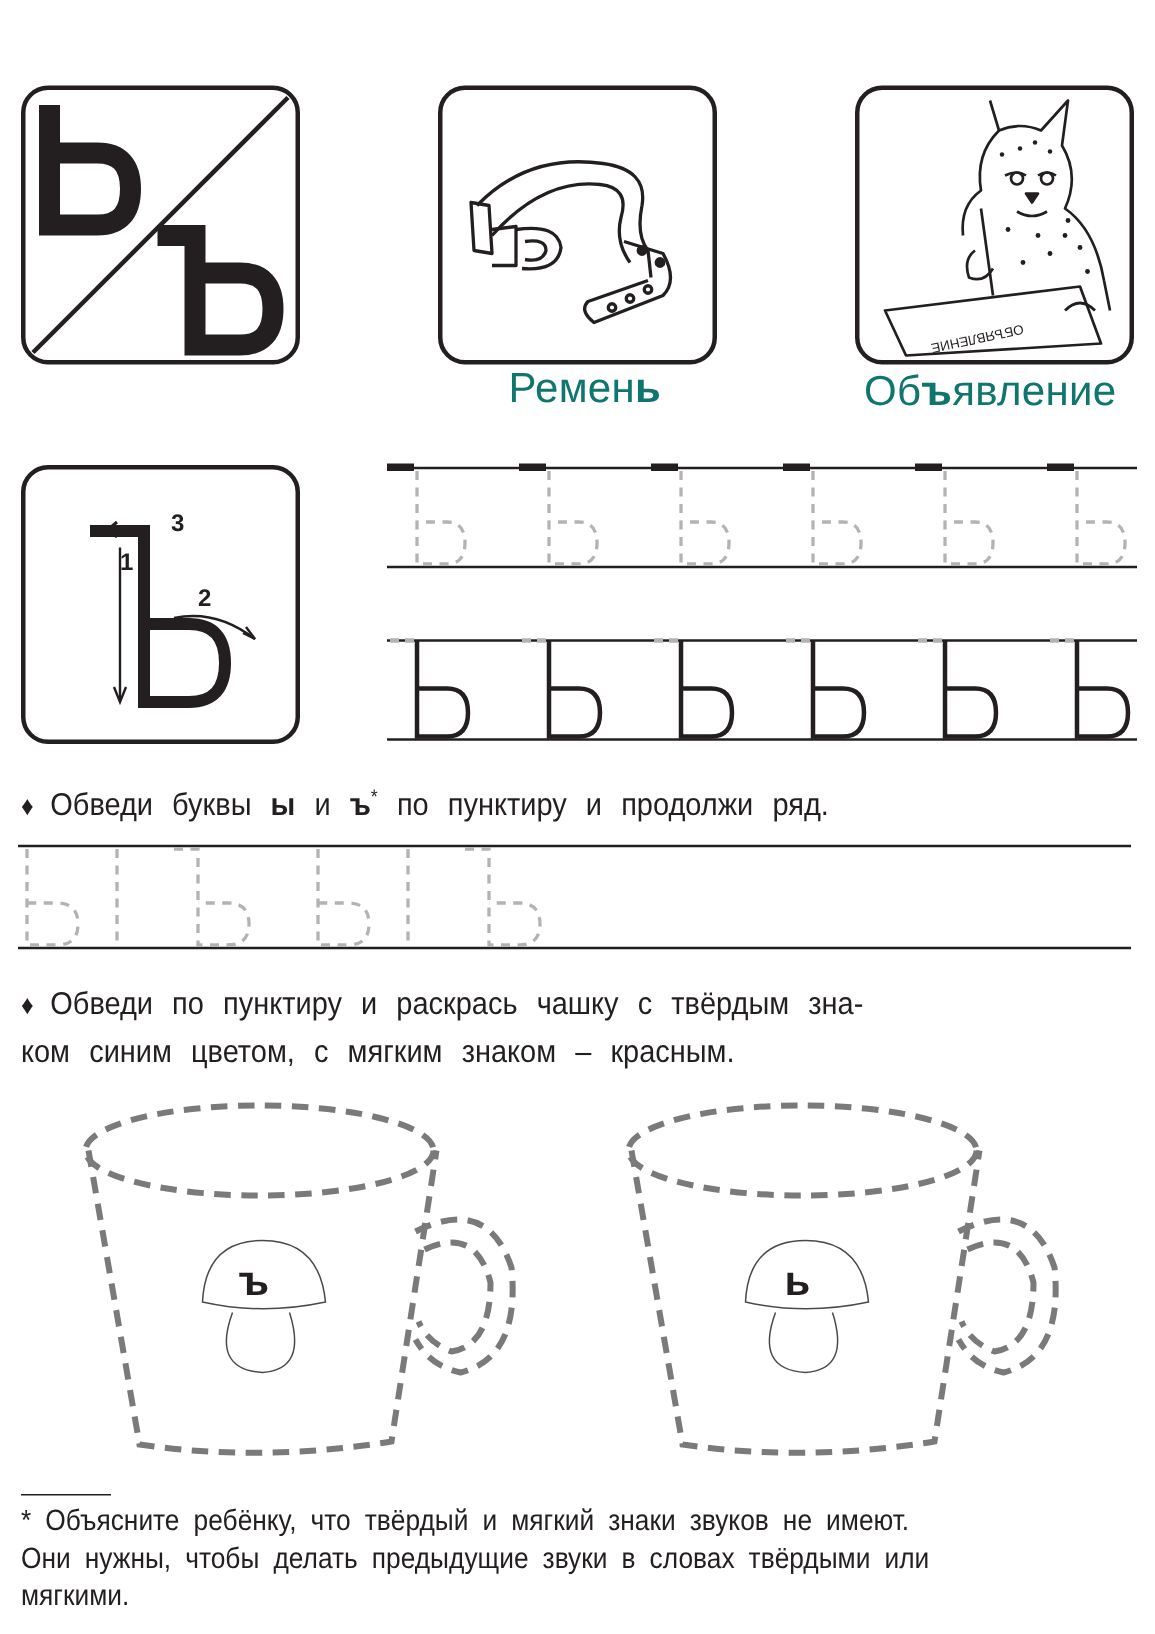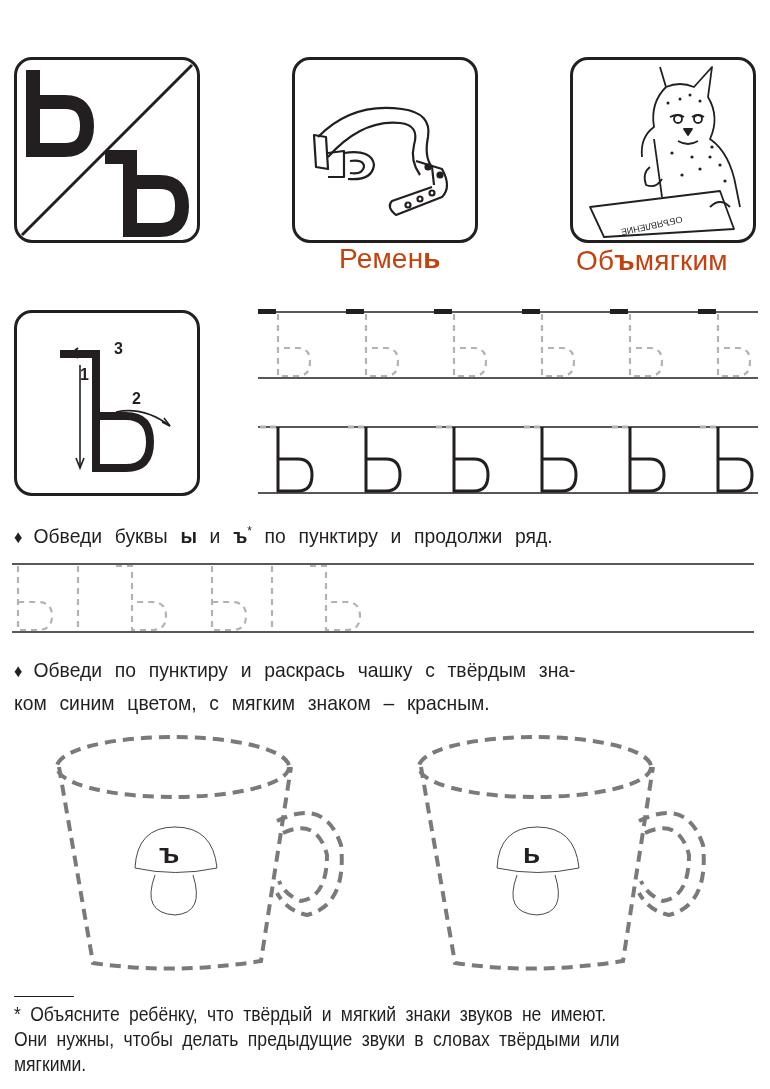--- a/index.html
+++ b/index.html
@@ -1,20 +1,20 @@
 <!DOCTYPE html>
 <html><head>
 <meta charset="utf-8">
 <style>
   html, body { margin: 0; padding: 0; background: #ffffff; }
   body { width: 770px; height: 1089px; position: relative; overflow: hidden;
          font-family: "Liberation Sans", sans-serif; color: #231f20; }
   .abs { position: absolute; }
   .card { position: absolute; border: 3px solid #231f20; border-radius: 18px; box-sizing: border-box; background: #fff; overflow: hidden; }
-  .caption { position: absolute; color: #c2410c; font-size: 28px; font-family: "Liberation Sans", sans-serif; letter-spacing: 0.2px; white-space: nowrap; }
+  .caption { position: absolute; color: #0f766e; font-size: 28px; font-family: "Liberation Sans", sans-serif; letter-spacing: 0.2px; white-space: nowrap; }
   .caption b { font-weight: bold; }
   .instr { position: absolute; left: 14px; font-size: 21px; line-height: 31px; color: #231f20;
            font-family: "Liberation Sans", sans-serif; word-spacing: 8px; transform: scaleX(0.92); transform-origin: left top; white-space: nowrap; }
   .instr b { font-weight: bold; }
   .diamond { display: inline-block; margin-right: 12px; font-size: 18px; }
   .foot { position: absolute; left: 14px; font-size: 19.5px; line-height: 25px; color: #231f20;
           transform: scaleX(0.9); transform-origin: left top; white-space: nowrap; word-spacing: 5px; }
   svg { position: absolute; overflow: visible; }
 </style>
 </head>
@@ -81,21 +81,21 @@
         <circle cx="112" cy="118" r="1.6"></circle>
         <circle cx="155" cy="124" r="1.6"></circle>
       <circle cx="98" cy="46" r="1.5"></circle>
         <circle cx="142" cy="90" r="1.6"></circle>
         <circle cx="122" cy="100" r="1.6"></circle>
     </g>
     <text x="48" y="162" font-size="9" font-family="Liberation Sans, sans-serif" fill="#231f20" transform="rotate(168 80 164)">ОБЪЯВЛЕНИЕ</text>
   </svg>
 </div>
 <div class="caption" style="left:576px;top:245px;">
-  <span>Об</span><b>ъ</b><span>мягким</span>
+  <span>Об</span><b>ъ</b><span>явление</span>
 </div>
 
 <div class="card" style="left:14px;top:310px;width:186px;height:186px;">
   <svg width="186" height="186" style="left:-3px;top:-3px;">
     <g fill="none" stroke="#231f20">
       <path d="M46 44 H82 V158 H112 Q136 158 136 132 Q136 106 112 106 H82" stroke-width="8"></path>
       <line x1="78" y1="43" x2="58" y2="43" stroke-width="2"></line>
       <path d="M64 38 L58 43 L64 48" stroke-width="2"></path>
       <line x1="66" y1="55" x2="66" y2="156" stroke-width="1.6"></line>
       <path d="M62 148 L66 158 L70 148" stroke-width="1.6"></path>

